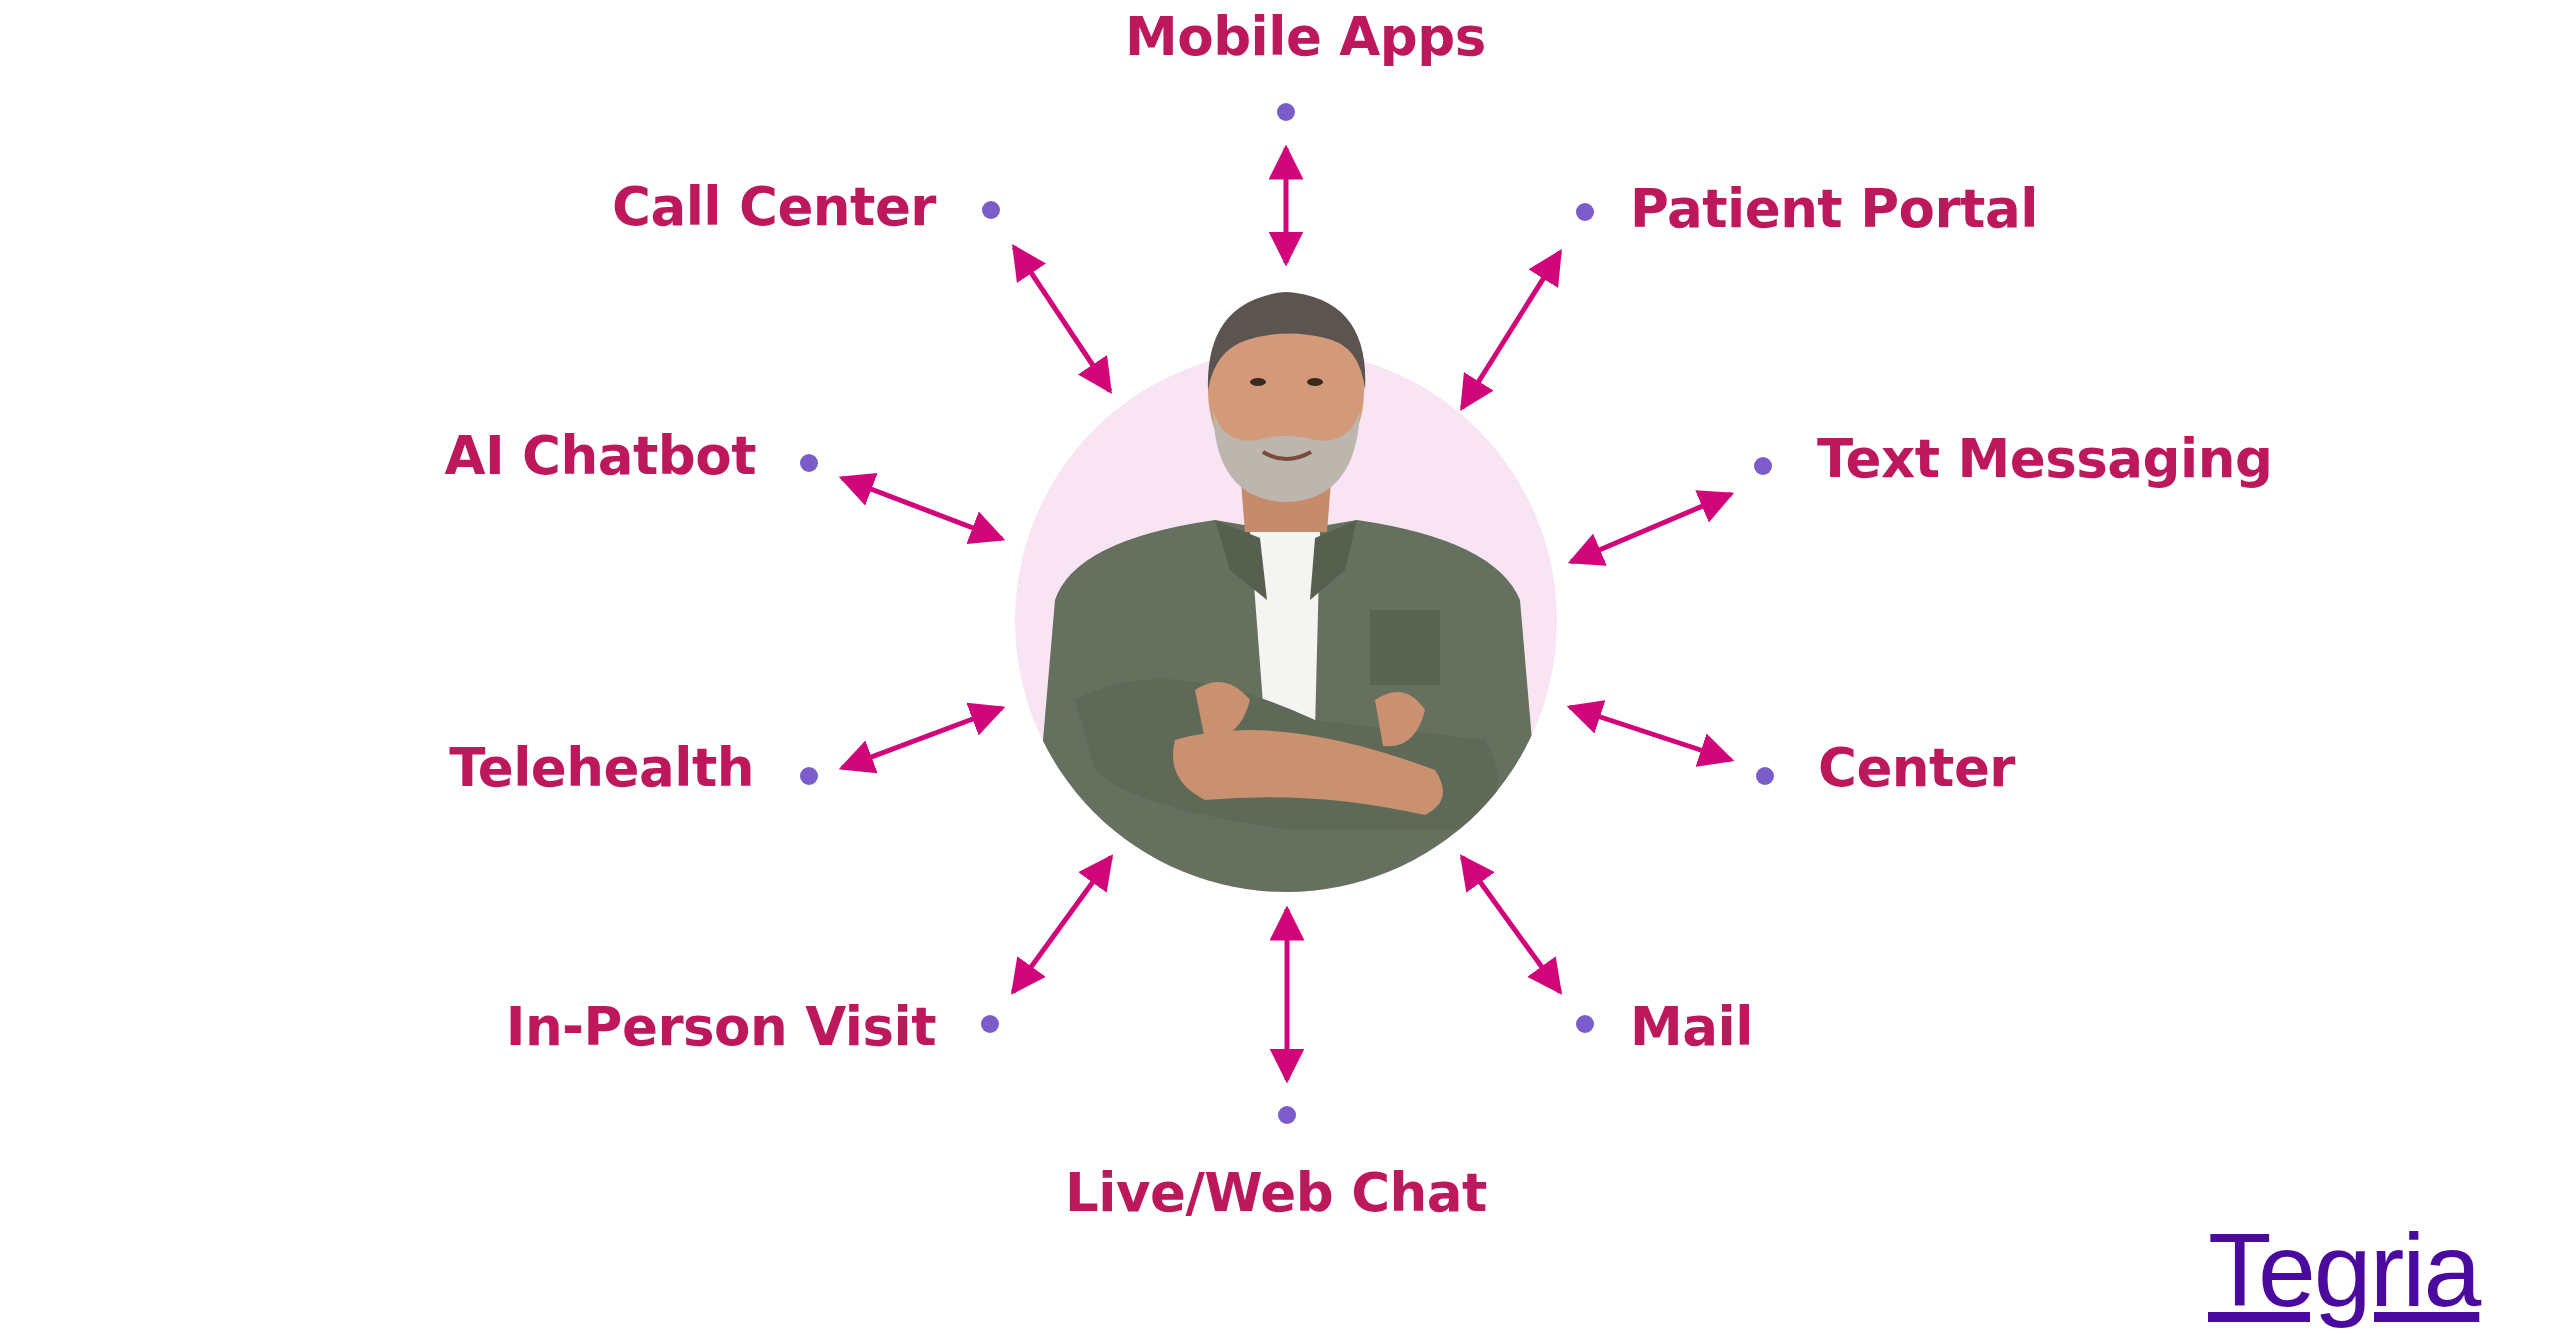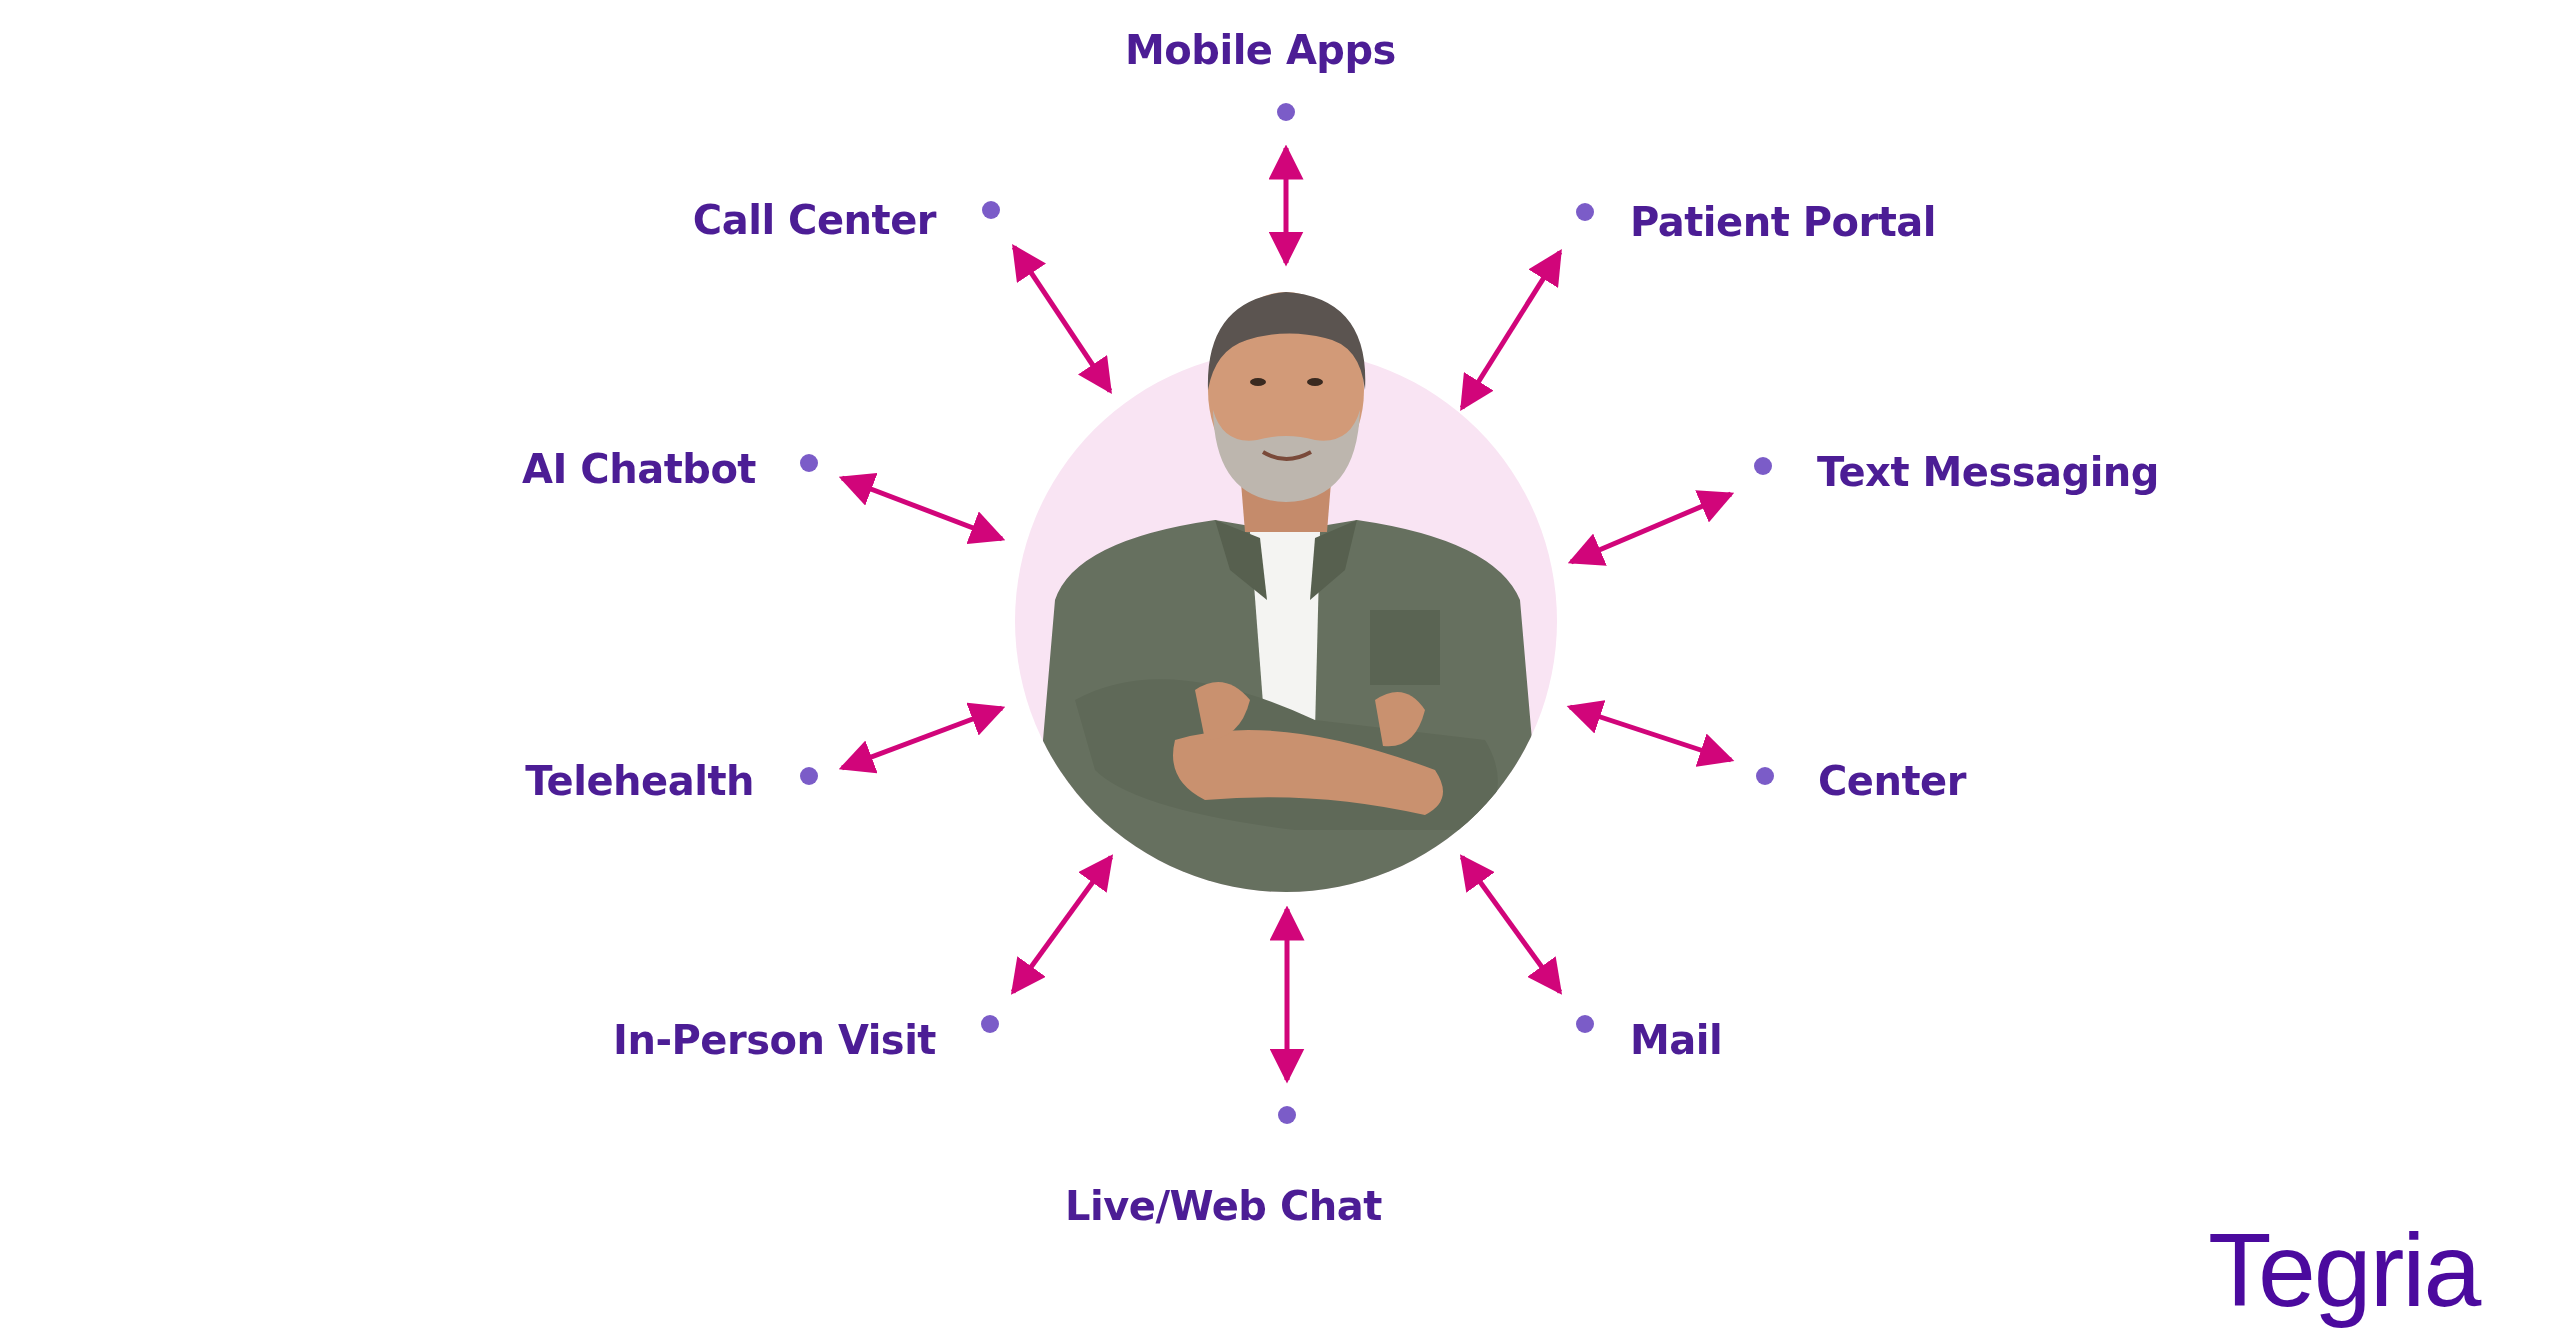--- a/index.html
+++ b/index.html
@@ -1,27 +1,27 @@
 <!DOCTYPE html>
 <html><head>
 <meta charset="utf-8">
 <style>
   html, body { margin:0; padding:0; }
   body { width:2560px; height:1335px; background:#ffffff; position:relative; overflow:hidden;
          font-family:"Liberation Sans", sans-serif; }
-  .label { position:absolute; font-family:"DejaVu Sans", sans-serif; font-weight:600; font-size:40px;
-           color:#4c1d95; white-space:nowrap; line-height:1; letter-spacing:-0.5px;margin-top:20px; }
+  .label { position:absolute; font-family:"DejaVu Sans", sans-serif; font-weight:600; font-size:53px;
+           color:#be185d; white-space:nowrap; line-height:1; letter-spacing:-0.5px; }
   .label.right-align { }
   .dot { position:absolute; width:18px; height:18px; border-radius:50%; background:#7b5cc8; margin:-9px 0 0 -9px; }
   #arrows { position:absolute; left:0; top:0; }
   .hub { position:absolute; left:1015px; top:350px; width:542px; height:542px; border-radius:50%; background:#f9e4f3; }
   .person-clip { position:absolute; left:1015px; top:270px; width:542px; height:622px; overflow:hidden;
                  border-bottom-left-radius:271px; border-bottom-right-radius:271px; }
   .logo { position:absolute; left:2208px; top:1218px; font-family:"Liberation Sans", sans-serif; font-size:104px;
-          color:#4b0a9e; letter-spacing:-2px; line-height:1; }
+          color:#4b0a9e; letter-spacing:-2px; line-height:1;text-decoration:underline; }
 </style>
 </head>
 <body>
 
 <div class="hub"></div>
 
 <div class="person-clip">
   <svg width="542" height="622" viewBox="0 0 542 622">
 
     <path d="M40 330 Q60 270 200 250 L271 262 L342 250 Q480 270 505 330 L530 622 L15 622 Z" fill="#66705f"></path>

